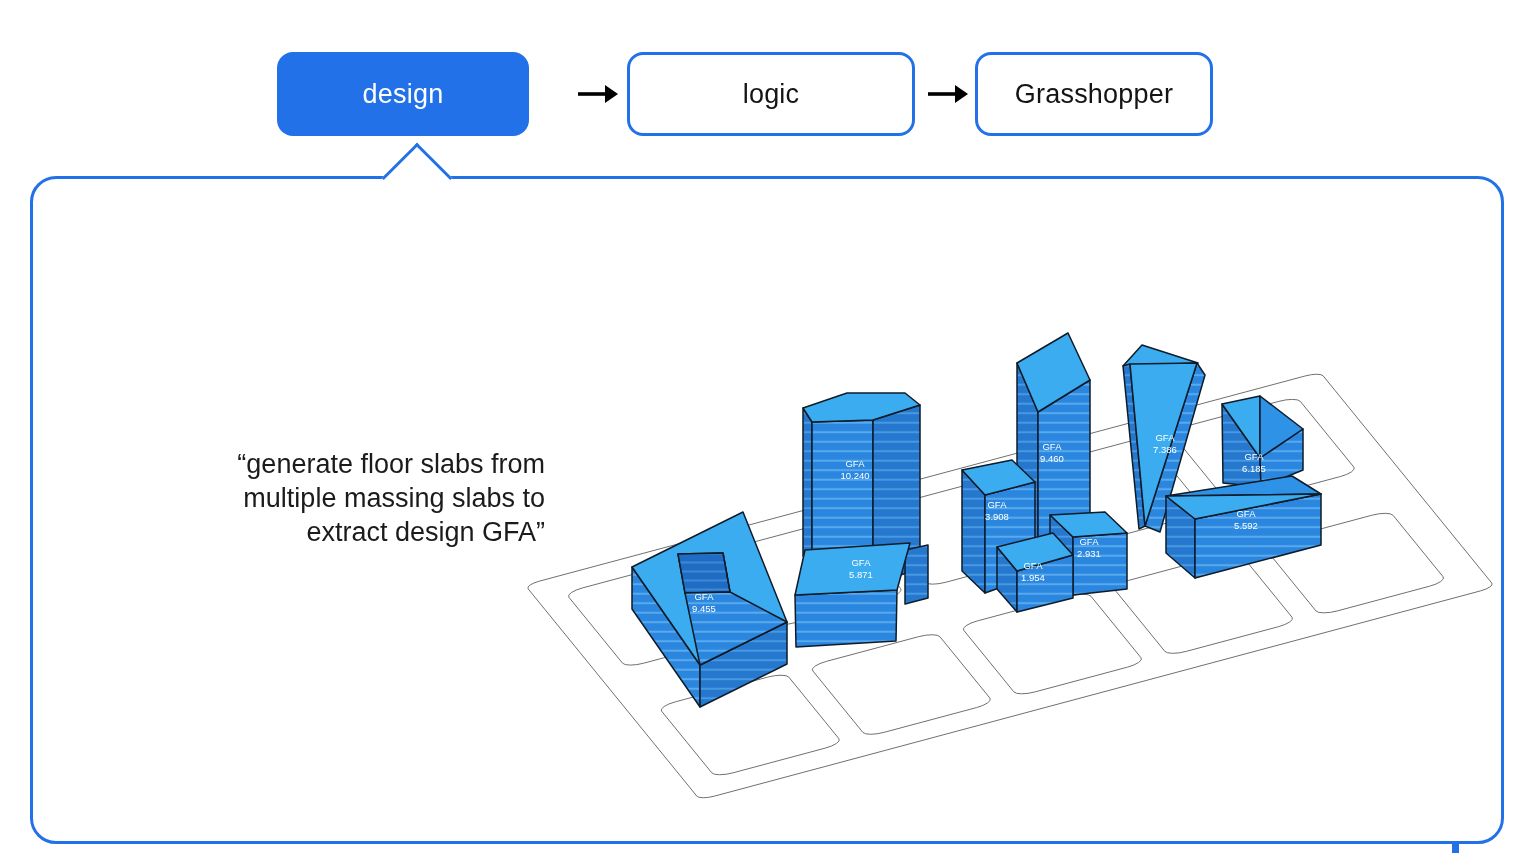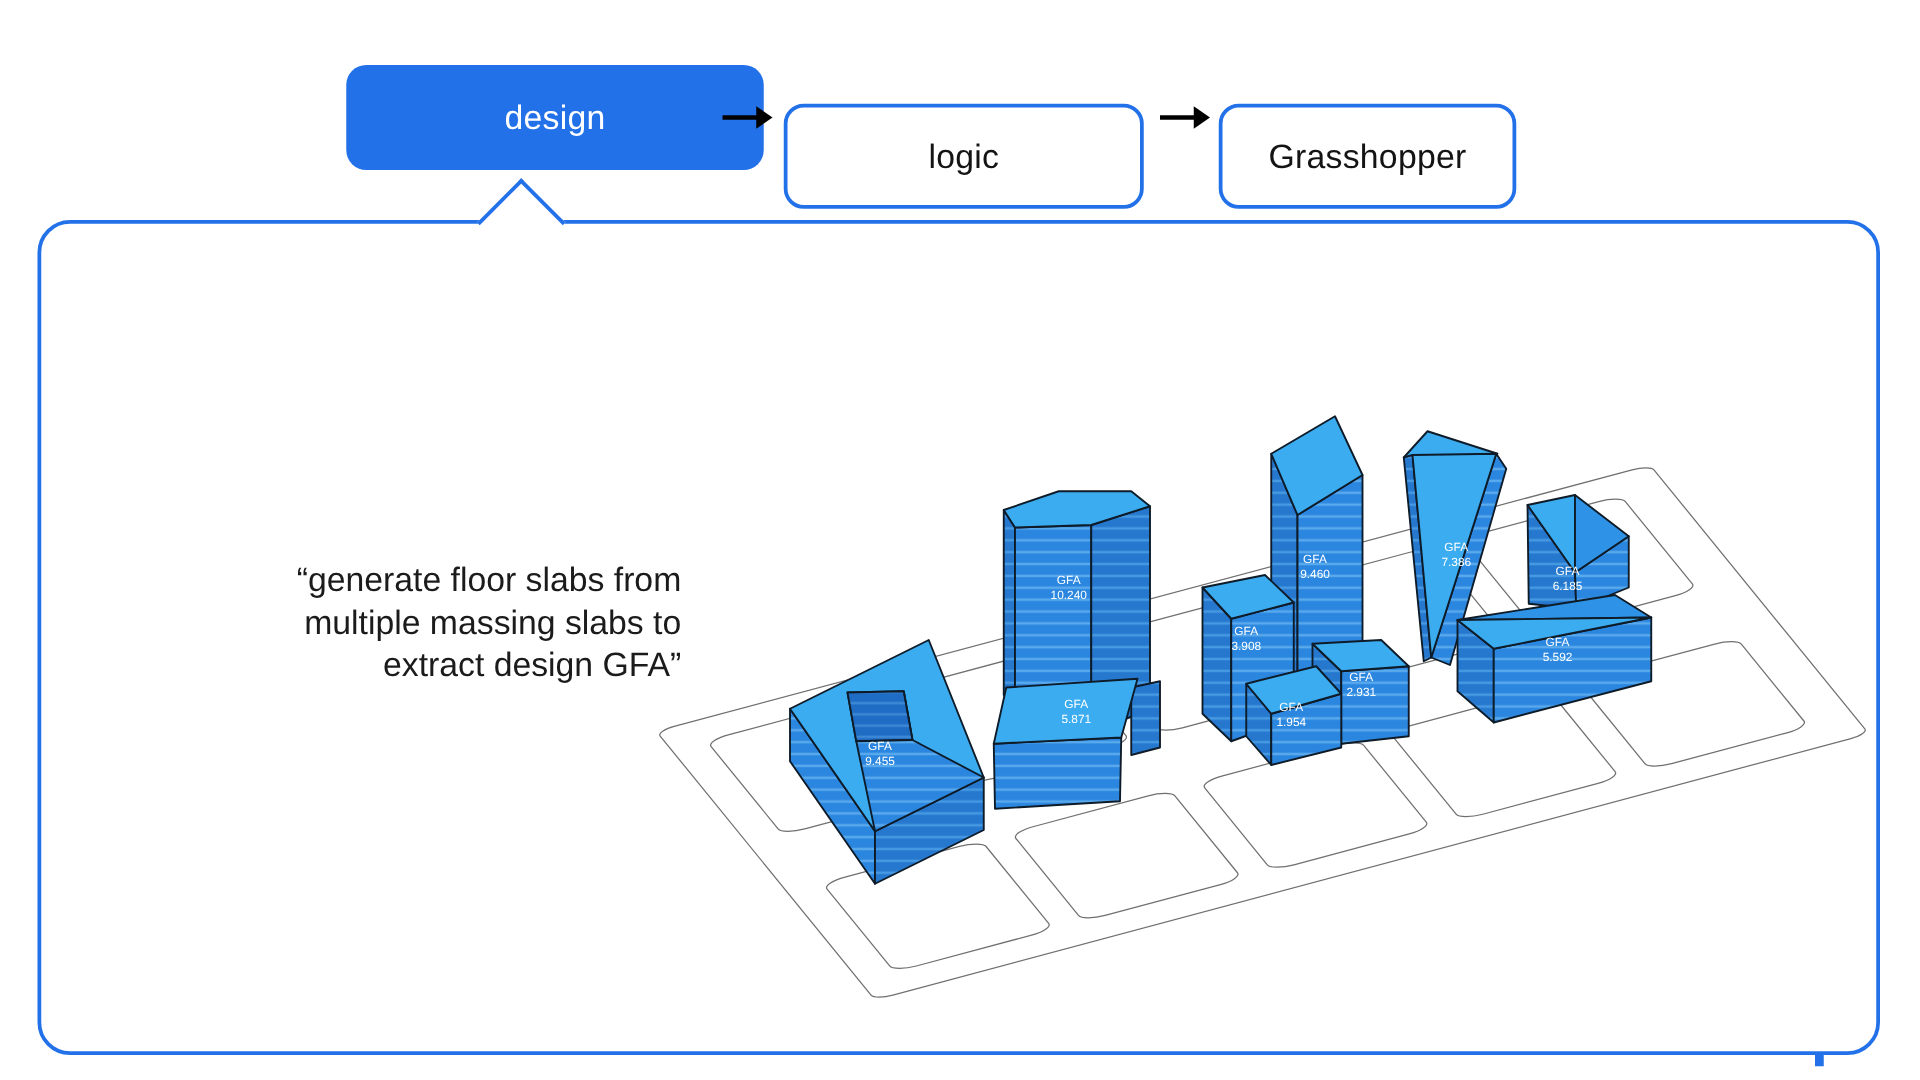--- a/index.html
+++ b/index.html
@@ -7,22 +7,22 @@
     width:1536px;height:864px;position:relative;overflow:hidden;
     background:#ffffff;font-family:"Liberation Sans",sans-serif;
   }
   
   .flow-box{
     position:absolute;top:52px;height:84px;border-radius:16px;
     display:flex;align-items:center;justify-content:center;
     font-size:27px;box-sizing:border-box;letter-spacing:.2px;
   }
   .flow-box.active{background:#2371E9;color:#ffffff;}
-  .flow-box.outline{background:#ffffff;border:3px solid #2371E9;color:#141414;margin-top:31px;}
-  #box-design{left:277px;width:334px;}
+  .flow-box.outline{background:#ffffff;border:3px solid #2371E9;color:#141414;}
+  #box-design{left:277px;width:252px;}
   #box-logic{left:627px;width:288px;}
   #box-grasshopper{left:975px;width:238px;}
   .flow-arrow{position:absolute;top:81px;width:44px;height:26px;}
   #arrow-1{left:576px;}
   #arrow-2{left:926px;}
   
   .panel{
     position:absolute;left:30px;top:176px;width:1474px;height:668px;
     border:3px solid #2371E9;border-radius:26px;background:#ffffff;
     box-sizing:border-box;z-index:1;

